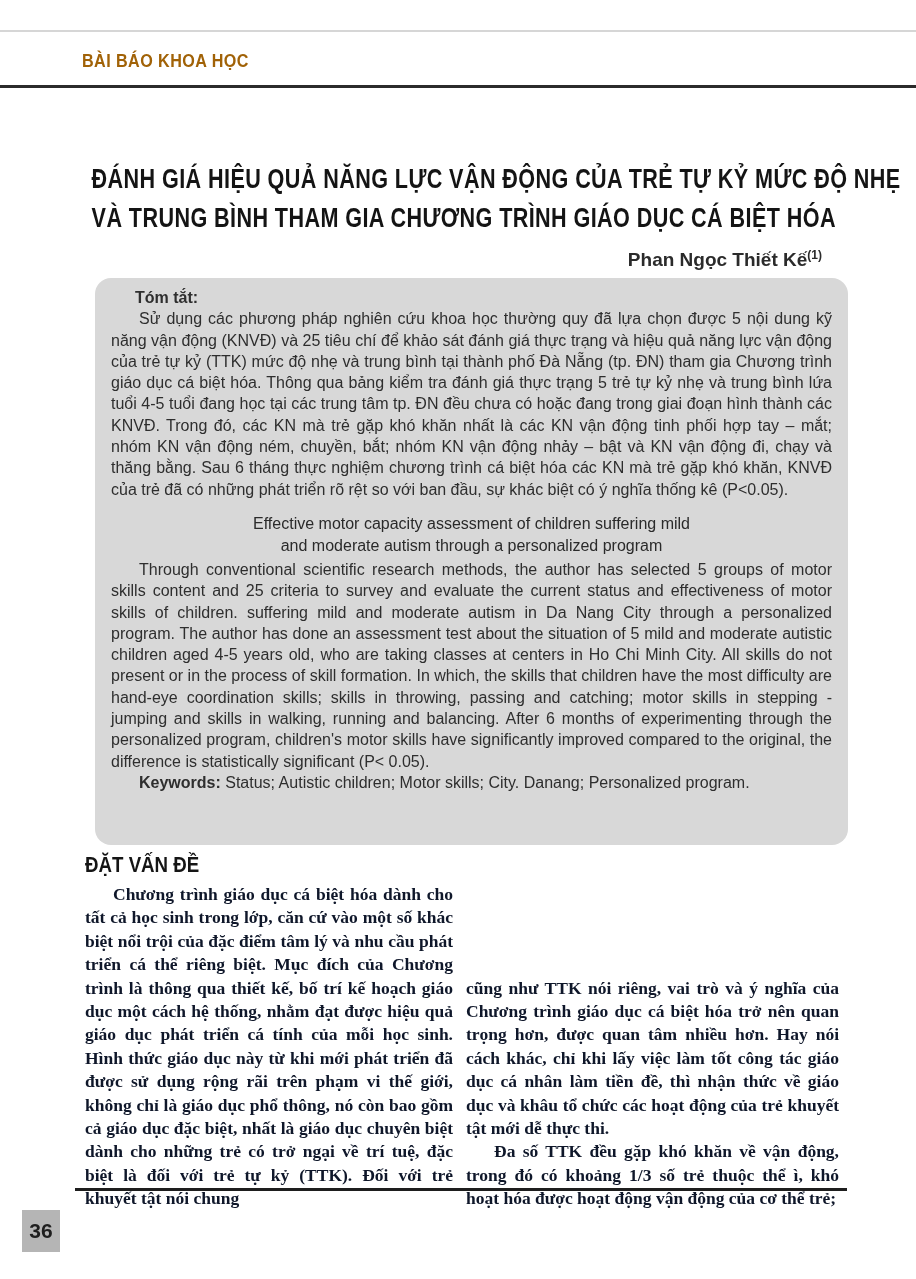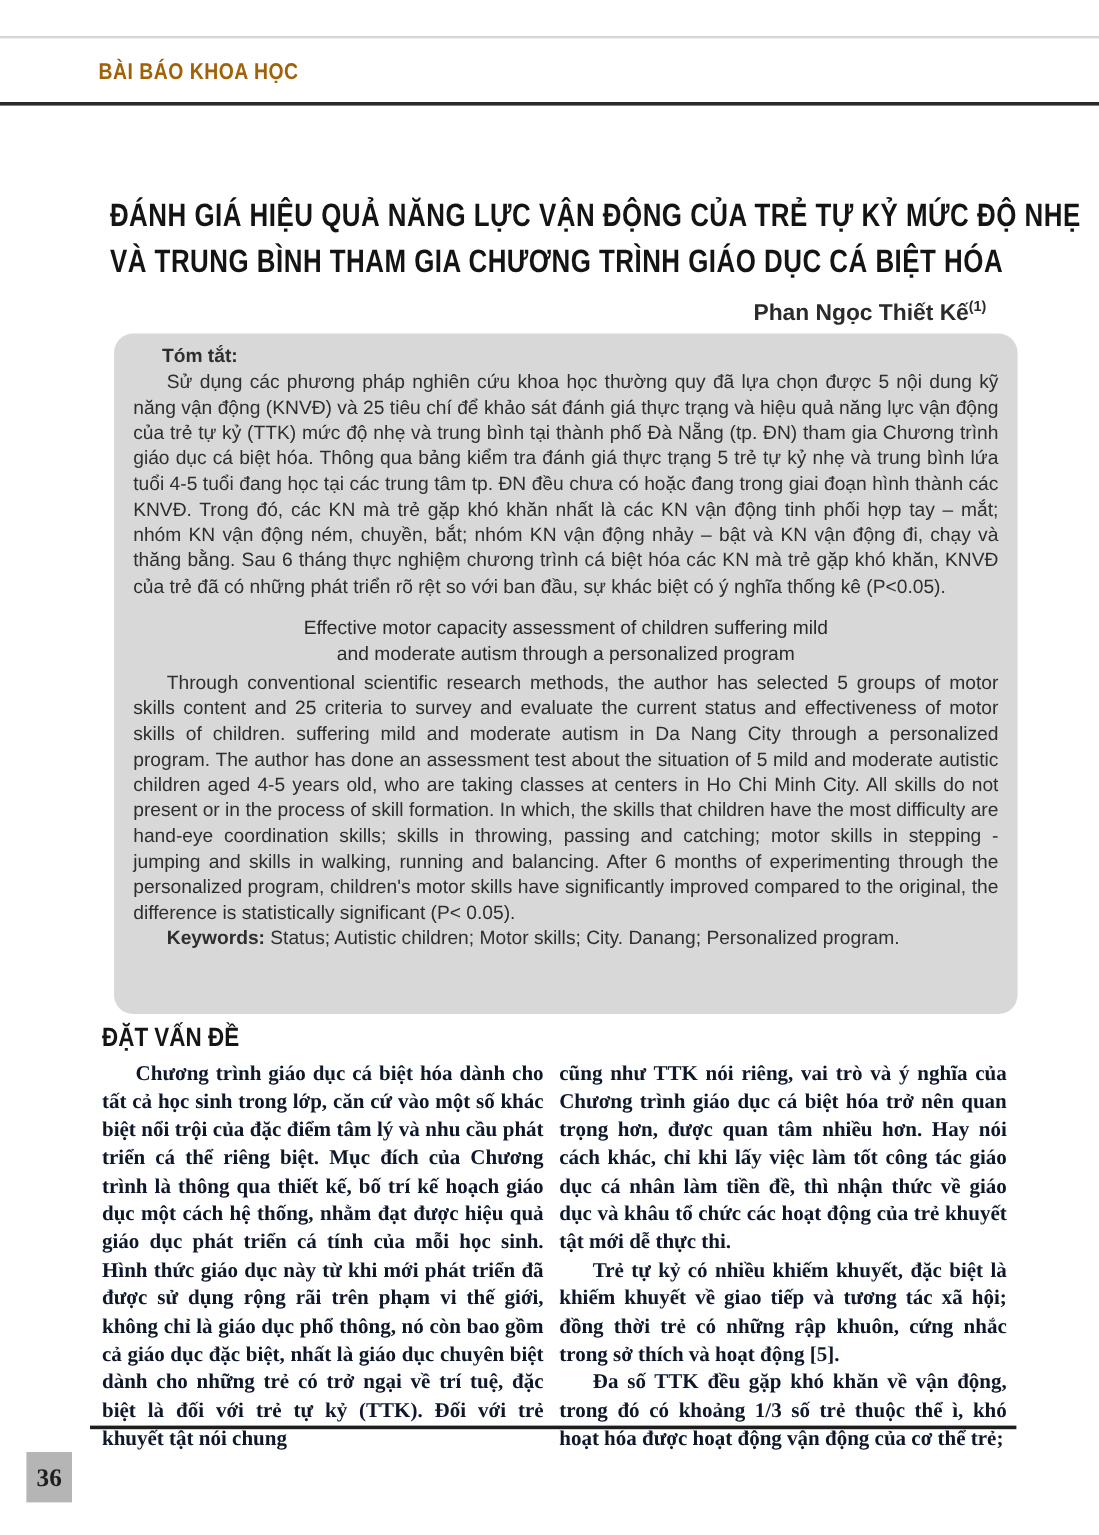--- a/index.html
+++ b/index.html
@@ -74,21 +74,21 @@
     background: #1e1e1e;
   }
   .footnote {
     position: absolute; top: 1194px; left: 75px; width: 780px;
     font-size: 16px; line-height: 22px; color: #2b2b2b;
   }
   .footnote sup { font-size: 11px; }
   .page-badge {
     position: absolute; left: 22px; top: 1210px; width: 38px; height: 42px;
     background: #b5b5b5; display: flex; align-items: center; justify-content: center;
-    font-size: 21px; font-weight: bold; color: #1f1f1f; font-family: Liberation Serif, serif;
+    font-size: 21px; font-weight: bold; color: #1f1f1f;
   }
 </style>
 </head>
 <body>
 
 <div class="page">
 
   <div class="top-edge-line"></div>
 
   <div class="running-header">
@@ -119,21 +119,20 @@
 
   <div class="columns">
     <div class="col-left">
       <h2 class="section-heading">
         <span class="condensed-left">ĐẶT VẤN ĐỀ</span>
       </h2>
       <p class="body-para indent">Chương trình giáo dục cá biệt hóa dành cho tất cả học sinh trong lớp, căn cứ vào một số khác biệt nổi trội của đặc điểm tâm lý và nhu cầu phát triển cá thể riêng biệt. Mục đích của Chương trình là thông qua thiết kế, bố trí kế hoạch giáo dục một cách hệ thống, nhằm đạt được hiệu quả giáo dục phát triển cá tính của mỗi học sinh. Hình thức giáo dục này từ khi mới phát triển đã được sử dụng rộng rãi trên phạm vi thế giới, không chỉ là giáo dục phổ thông, nó còn bao gồm cả giáo dục đặc biệt, nhất là giáo dục chuyên biệt dành cho những trẻ có trở ngại về trí tuệ, đặc biệt là đối với trẻ tự kỷ (TTK). Đối với trẻ khuyết tật nói chung</p>
     </div>
     <div class="col-right">
       <p class="body-para">cũng như TTK nói riêng, vai trò và ý nghĩa của Chương trình giáo dục cá biệt hóa trở nên quan trọng hơn, được quan tâm nhiều hơn. Hay nói cách khác, chỉ khi lấy việc làm tốt công tác giáo dục cá nhân làm tiền đề, thì nhận thức về giáo dục và khâu tổ chức các hoạt động của trẻ khuyết tật mới dễ thực thi.</p>
-      <p class="body-para indent">Trẻ tự kỷ có nhiều khiếm khuyết, đặc biệt là khiếm khuyết về giao tiếp và tương tác xã hội; đồng thời trẻ có những rập khuôn, cứng nhắc trong sở thích và hoạt động [5].</p>
       <p class="body-para indent">Đa số TTK đều gặp khó khăn về vận động, trong đó có khoảng 1/3 số trẻ thuộc thể ì, khó hoạt hóa được hoạt động vận động của cơ thể trẻ;</p>
     </div>
   </div>
 
   <div class="footnote-rule"></div>
 
 
   <div class="page-badge">
     <span>36</span>
   </div>

